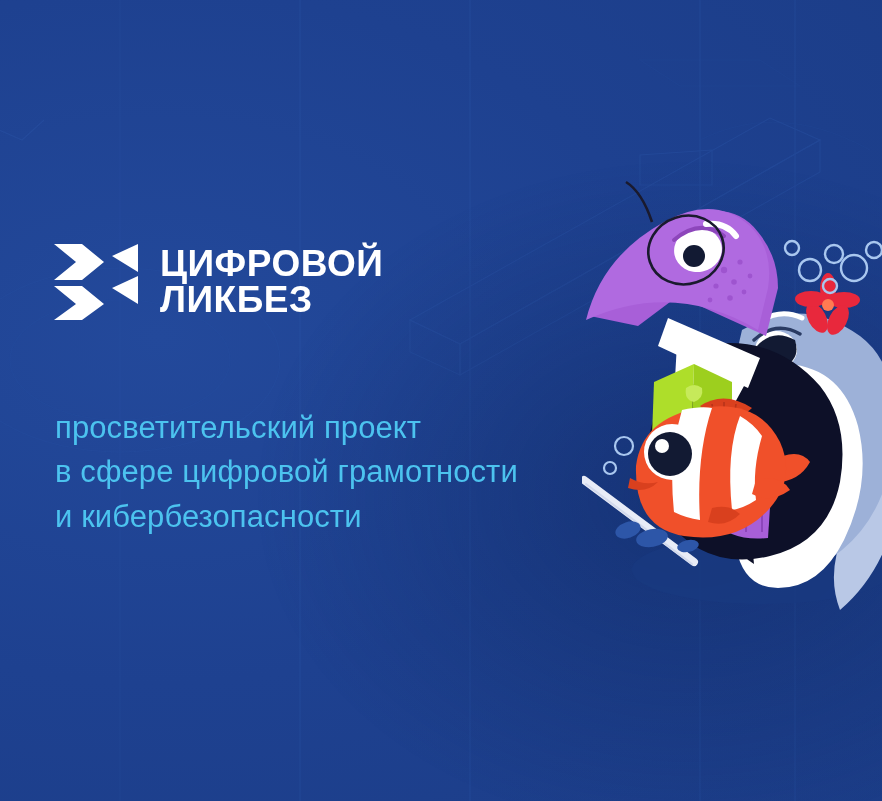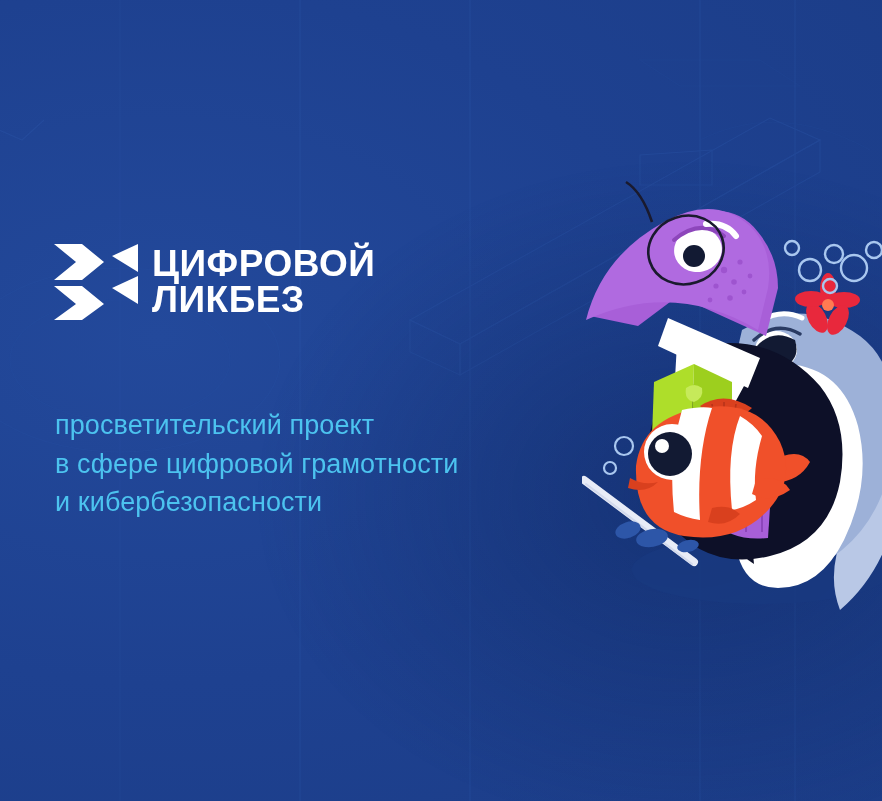--- a/index.html
+++ b/index.html
@@ -41,21 +41,21 @@
     pointer-events: none;
   }
 
   
   .logo-block {
     position: absolute;
     left: 52px;
     top: 242px;
     display: flex;
     align-items: center;
-    gap: 12px;
+    gap: 20px;
     justify-content: center;
   }
   .logo-mark {
     width: 88px;
     height: 80px;
     flex: none;
   }
   .logo-wordmark {
     display: block;
     color: #ffffff;
@@ -69,21 +69,21 @@
   }
 
   
   .tagline {
     position: absolute;
     left: 55px;
     top: 406px;
     width: 600px;
     margin: 0;
     color: #4cc3ef;
-    font-size: 27px;
+    font-size: 31px;
     line-height: 1.43;
     font-weight: 400;
     white-space: pre-line;
     letter-spacing: .1px;
   }
 
   
   .illustration {
     position: absolute;
     right: 0;

